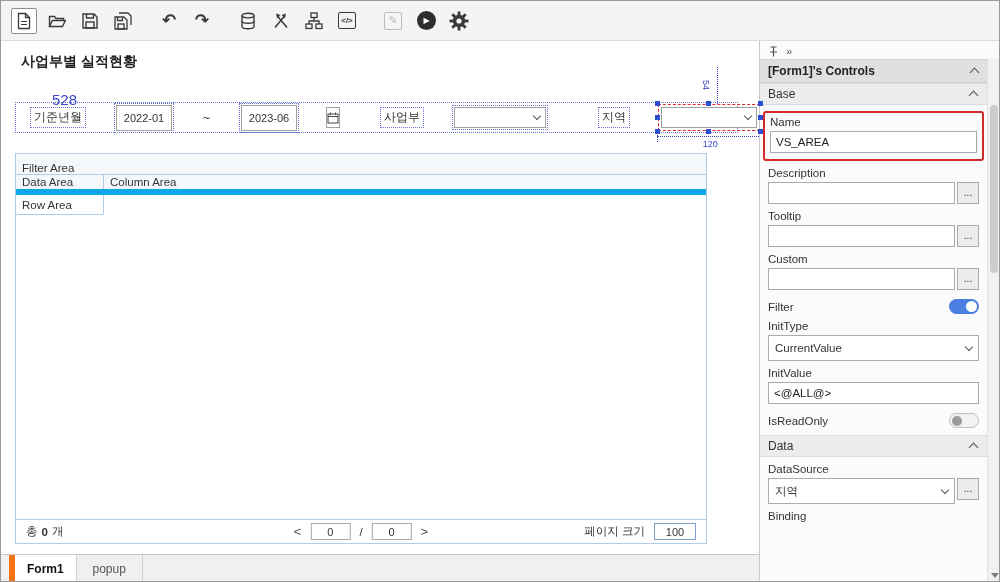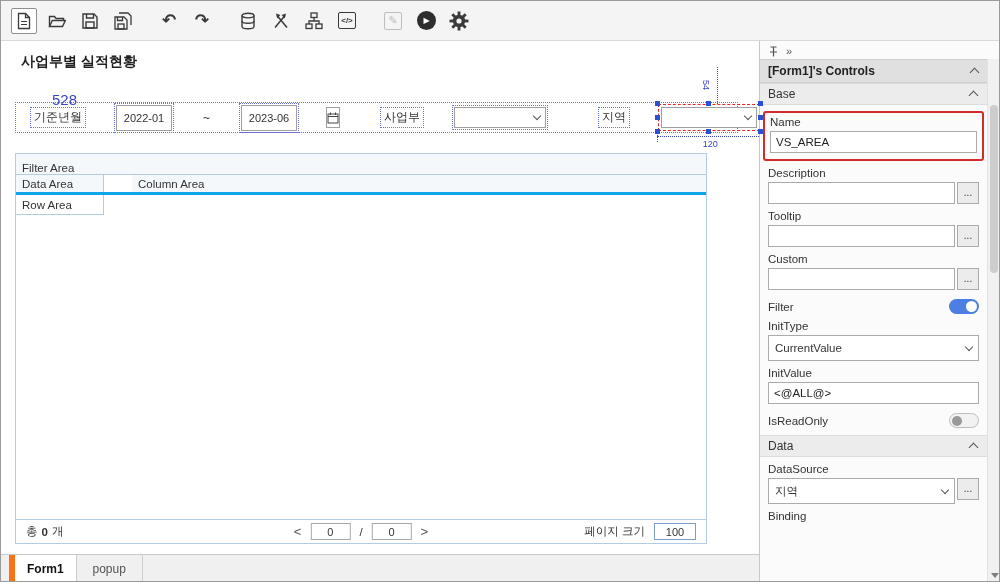--- a/index.html
+++ b/index.html
@@ -47,21 +47,21 @@
   .m-right-label { position:absolute; left:calc(100% + 2px); top:5px; font-size:9px; color:#3946c8; transform:rotate(90deg); }
   .m-bottom-line { position:absolute; top:calc(100% + 5px); left:-1px; right:-1px; border-top:1px dotted #3946c8; }
   .m-bottom-line::before { content:""; position:absolute; left:0; top:-4px; height:9px; border-left:1px dotted #3946c8; }
   .m-bottom-line::after { content:""; position:absolute; right:0; top:-4px; height:9px; border-left:1px dotted #3946c8; }
   .m-bottom-label { position:absolute; top:calc(100% + 8px); left:42%; font-size:9px; color:#3946c8; background:#fff; padding:0 2px; }
   .unit-note { margin-left:auto; margin-right:14px; font-size:12px; color:#333; white-space:nowrap; }
 
   
   .pivot { position:absolute; top:112px; left:14px; width:692px; height:391px; border:1px solid #b3cbe4; }
   .prow-filter { height:21px; background:#f5f8fb; border-bottom:1px solid #b3cbe4; display:flex; align-items:flex-end; padding-left:6px; font-size:11.5px; }
-  .prow-mid { height:20px; border-bottom:3px solid #0ea5e9; display:flex;gap:28px; }
+  .prow-mid { height:20px; border-bottom:6px solid #0ea5e9; display:flex; }
   .cell-left { width:88px; border-right:1px solid #b3cbe4; padding-left:6px; display:flex; align-items:center; font-size:11.5px; background:#f5f8fb; }
   .cell-right { flex:1; display:flex; align-items:center; padding-left:6px; font-size:11.5px; background:#f5f8fb; }
   .prow-third { height:20px; display:flex; }
   .prow-third .cell-left { background:#fff; border-bottom:1px solid #b3cbe4; }
 
   .pager { position:absolute; bottom:0; left:0; right:0; height:24px; border-top:1px solid #b3cbe4; display:flex; align-items:center; padding:0 10px; font-size:11.5px; background:#fff; }
   .pager-left { display:flex; gap:4px; align-items:center; }
   .pager-center { position:absolute; left:50%; transform:translateX(-50%); display:flex; align-items:center; gap:9px; }
   .pg-box { width:40px; height:17px; border:1px solid #a8a8a8; background:#fff; display:inline-flex; align-items:center; justify-content:center; font-size:11px; }
   .pg-arrow { color:#555; font-size:13px; cursor:pointer; line-height:1; }

